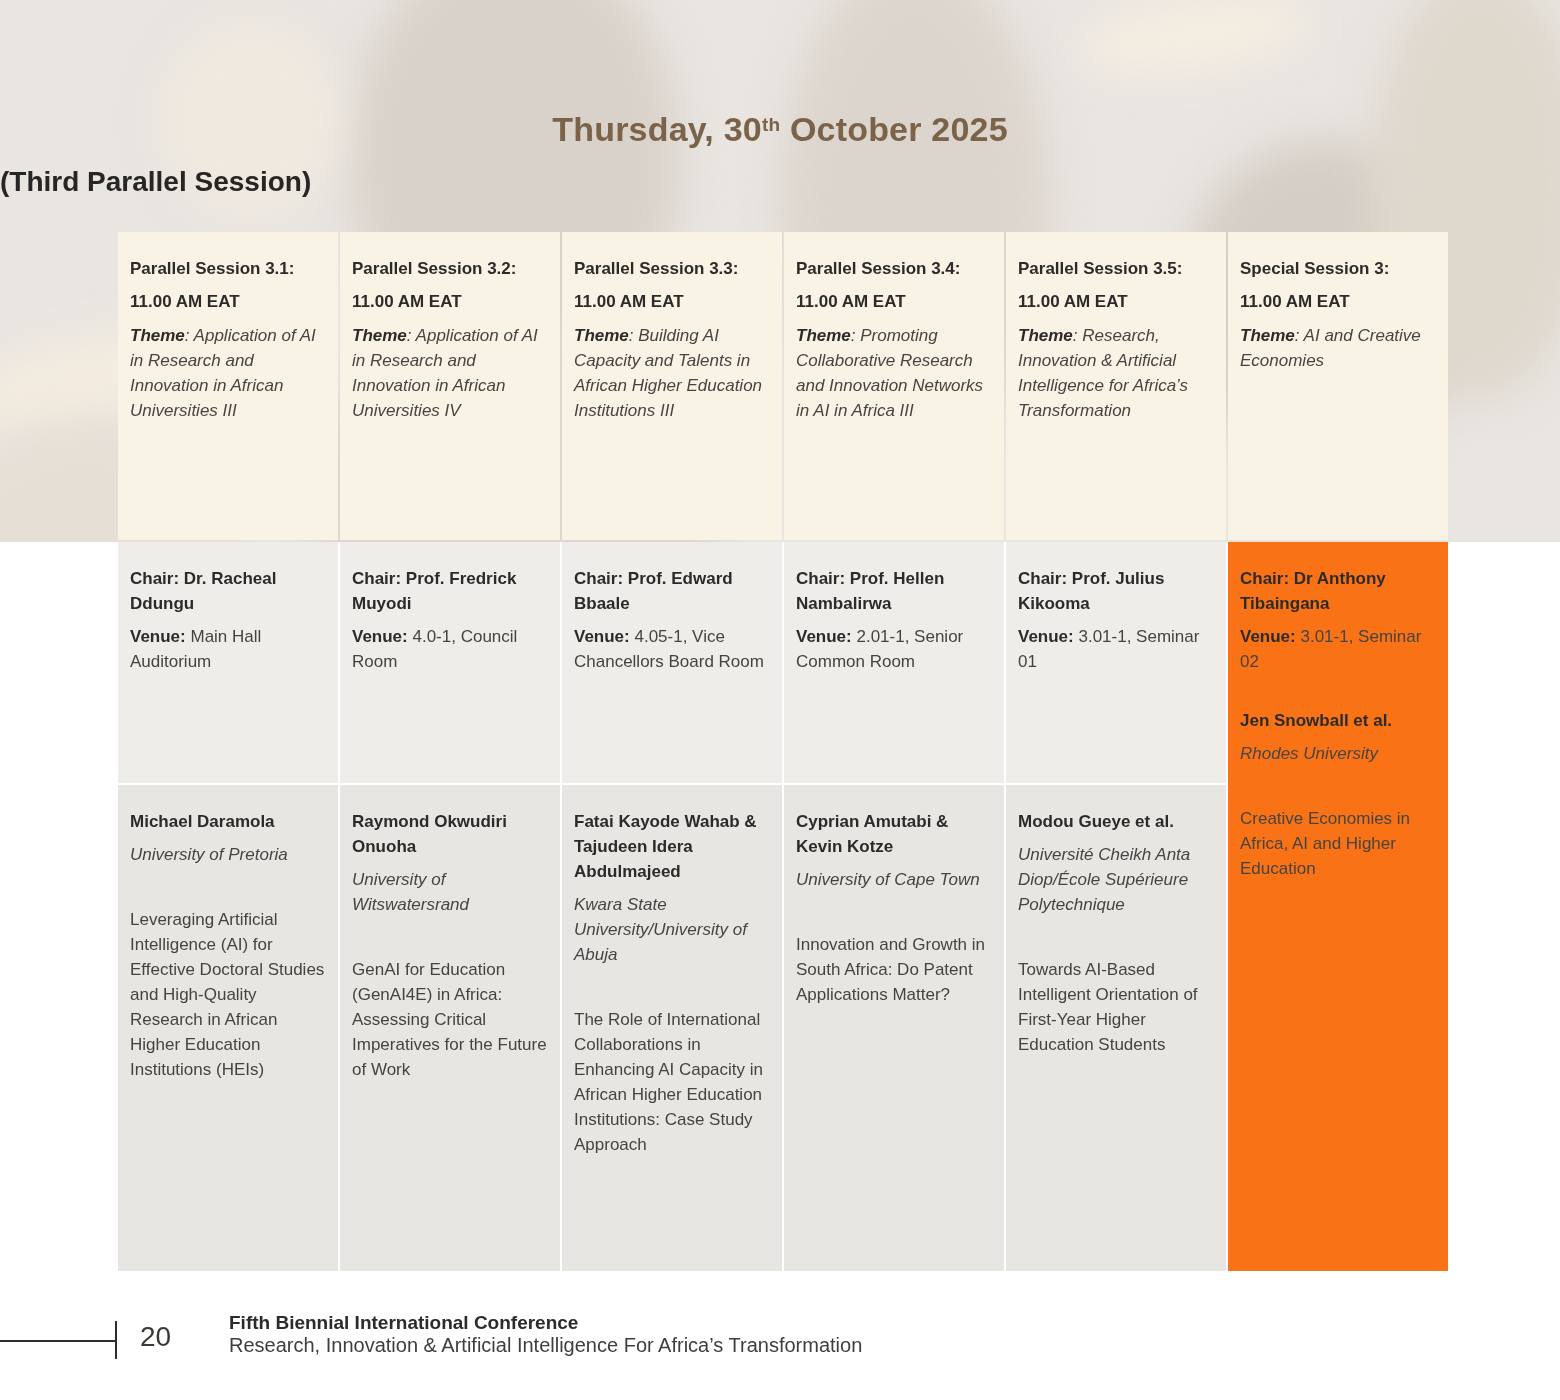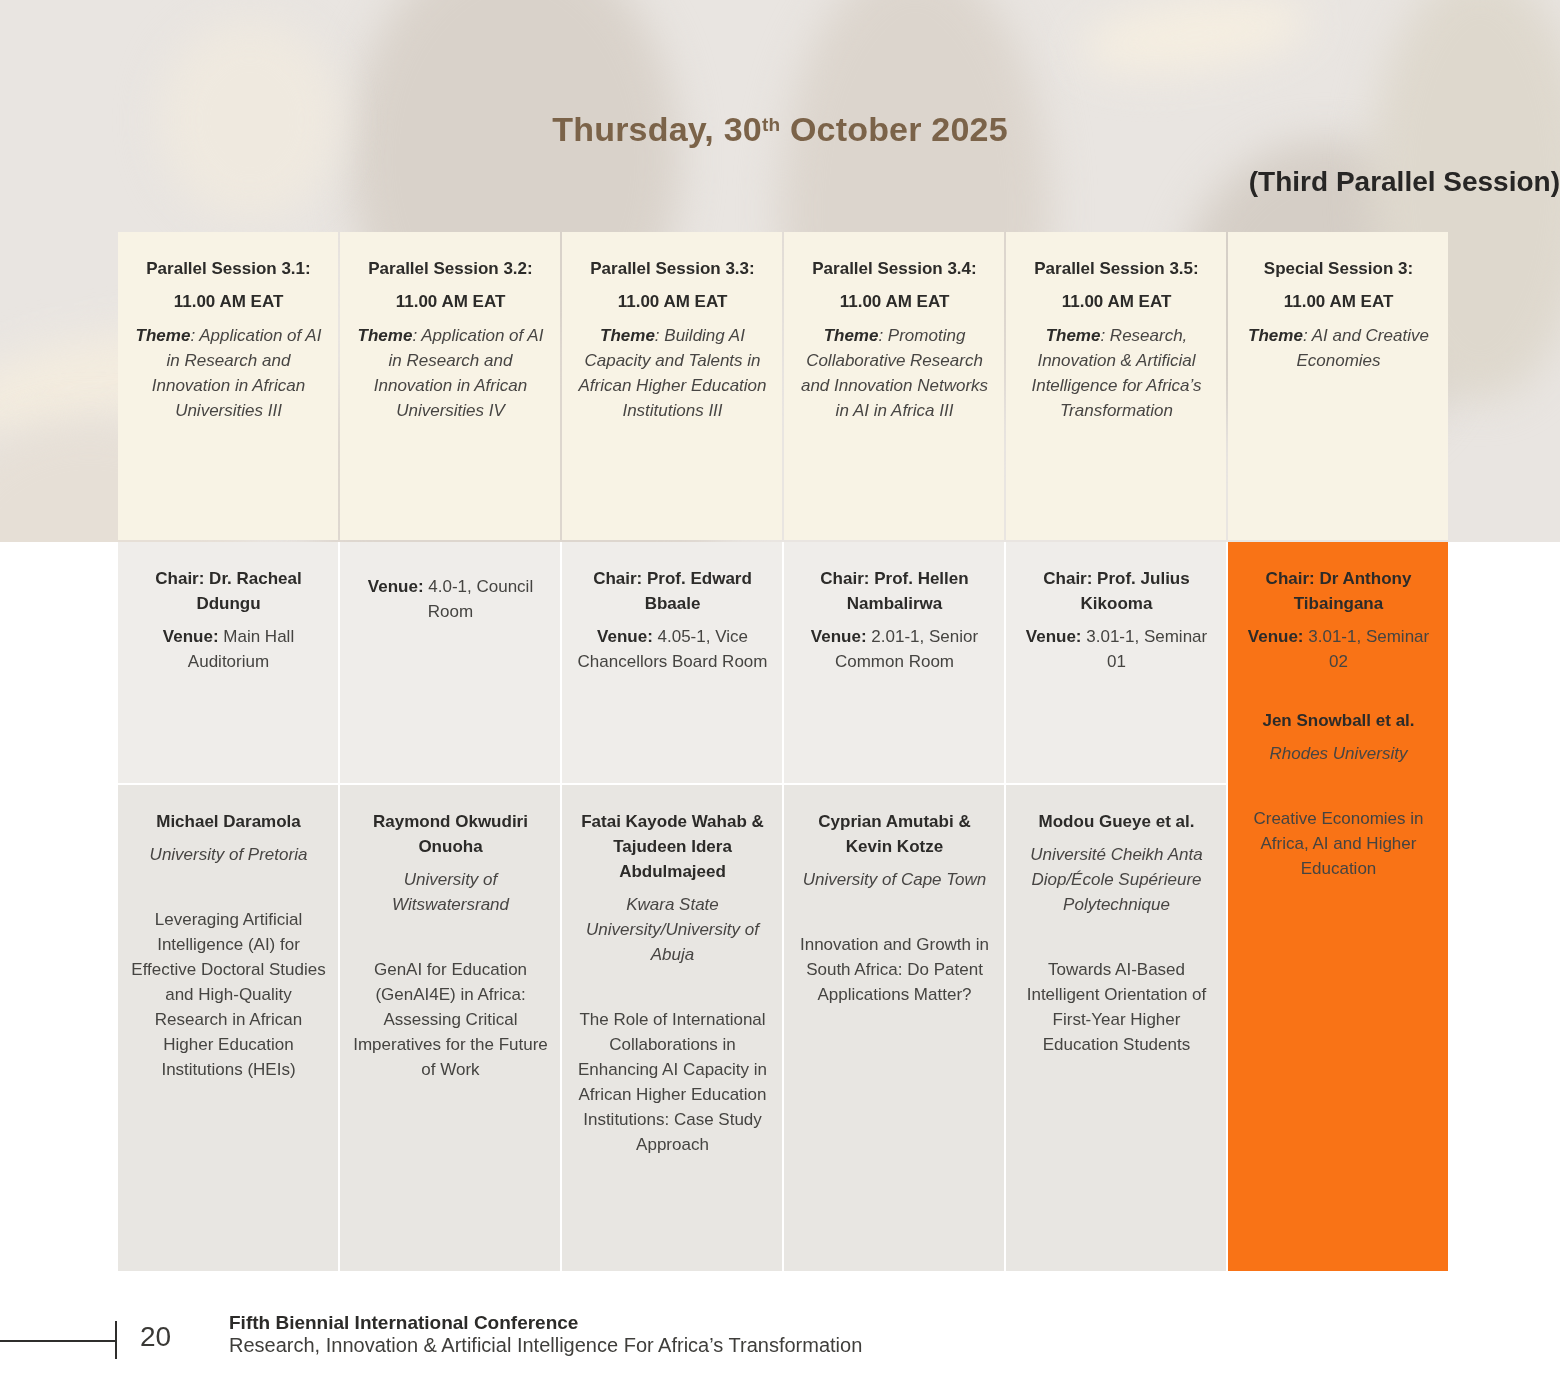--- a/index.html
+++ b/index.html
@@ -25,40 +25,40 @@
   .b8{left:-70px;top:420px;width:320px;height:260px;background:#e6dfd6;}
   .b9{left:160px;top:20px;width:180px;height:200px;background:#efe9df;}
 
   
   .page-title{
     position:absolute;left:0;top:110px;width:1560px;text-align:center;
     font-size:34px;font-weight:bold;color:#7b6349;letter-spacing:.2px;
   }
   .page-title .ord{font-size:0.56em;vertical-align:0.52em;font-weight:bold;}
   .page-subtitle{
-    position:absolute;left:0;top:166px;width:1560px;text-align:right;
+    position:absolute;left:0;top:166px;width:1560px;text-align:left;
     font-size:28px;font-weight:bold;color:#272625;
   }
 
   
   .sessions-table{
     position:absolute;left:118px;top:232px;width:1330px;
     display:grid;grid-template-columns:repeat(6,1fr);
     grid-template-rows:308px 241px 486px;gap:2px;
   }
   .cell{
     box-sizing:border-box;padding:24px 11px 12px 12px;
     font-size:17px;line-height:25px;color:#454441;overflow:hidden;
   }
   .cell.header{background:#f8f3e5;}
   .cell.chair{background:#efedea;}
   .cell.speaker{background:#e8e6e2;}
   .cell.special{background:#f97316;grid-column:6;grid-row:2/4;}
 
-  .cell p{margin:0;text-align:center;}
+  .cell p{margin:0;}
   .sname{font-weight:bold;color:#2c2b29;}
   .stime{font-weight:bold;color:#2c2b29;margin-top:8px !important;}
   .theme{font-style:italic;margin-top:9px !important;color:#474543;}
   .tlabel{font-weight:bold;color:#2c2b29;}
   .chairline{font-weight:bold;color:#2c2b29;}
   .venueline{margin-top:8px !important;}
   .vlabel{font-weight:bold;color:#2c2b29;}
   .spk{font-weight:bold;color:#2c2b29;}
   .affil{font-style:italic;margin-top:8px !important;color:#474543;}
   .paper{margin-top:40px !important;}
@@ -121,20 +121,21 @@
     <p class="sname">Special Session 3:</p>
     <p class="stime">11.00 AM EAT</p>
     <p class="theme"><span class="tlabel">Theme</span><span>: AI and Creative Economies</span></p>
   </div>
 
   <div class="cell chair">
     <p class="chairline">Chair: Dr. Racheal Ddungu</p>
     <p class="venueline"><span class="vlabel">Venue:</span><span> Main Hall Auditorium</span></p>
   </div>
   <div class="cell chair">
+    <p class="chairline">Chair: Prof. Fredrick Muyodi</p>
     <p class="venueline"><span class="vlabel">Venue:</span><span> 4.0-1, Council Room</span></p>
   </div>
   <div class="cell chair">
     <p class="chairline">Chair: Prof. Edward Bbaale</p>
     <p class="venueline"><span class="vlabel">Venue:</span><span> 4.05-1, Vice Chancellors Board Room</span></p>
   </div>
   <div class="cell chair">
     <p class="chairline">Chair: Prof. Hellen Nambalirwa</p>
     <p class="venueline"><span class="vlabel">Venue:</span><span> 2.01-1, Senior Common Room</span></p>
   </div>

